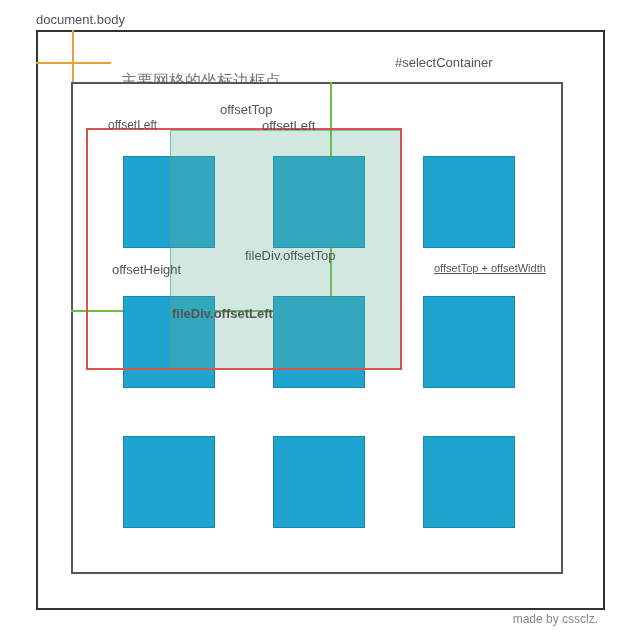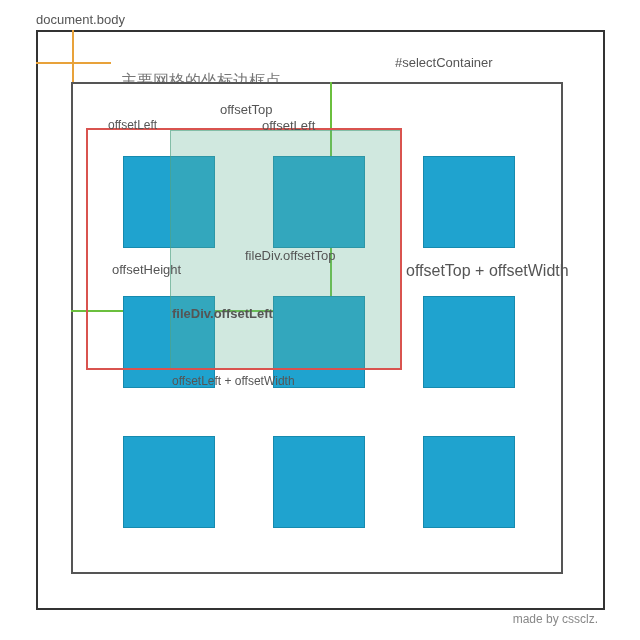--- a/index.html
+++ b/index.html
@@ -158,23 +158,24 @@
   .lbl-fileTop {
     left: 245px;
     top: 248px;
   }
   .lbl-fileLeft {
     left: 172px;
     top: 306px;
     font-weight: bold;
   }
   .lbl-tr {
-    left: 406px;
+    left: 434px;
     top: 262px;
-    font-size: 16px;
+    font-size: 11px;
+    text-decoration: underline;
   }
   .lbl-bl {
     left: 172px;
     top: 374px;
     font-size: 12px;
   }
   .credit {
     position: absolute;
     right: 42px;
     bottom: 14px;
@@ -219,16 +220,15 @@
   <div class="red-right"></div>
   <div class="red-bottom"></div>
 
   <div class="lbl lbl-offsetTop">offsetTop</div>
   <div class="lbl lbl-offsetLeft">offsetLeft</div>
   <div class="lbl lbl-offsetWidth">offsetLeft</div>
   <div class="lbl lbl-offsetHeight">offsetHeight</div>
   <div class="lbl lbl-fileTop">fileDiv.offsetTop</div>
   <div class="lbl lbl-fileLeft">fileDiv.offsetLeft</div>
   <div class="lbl lbl-tr">offsetTop + offsetWidth</div>
-  <div class="lbl lbl-bl">offsetLeft + offsetWidth</div>
 
   <div class="credit">made by cssclz.</div>
 </div>
 
 </body></html>

